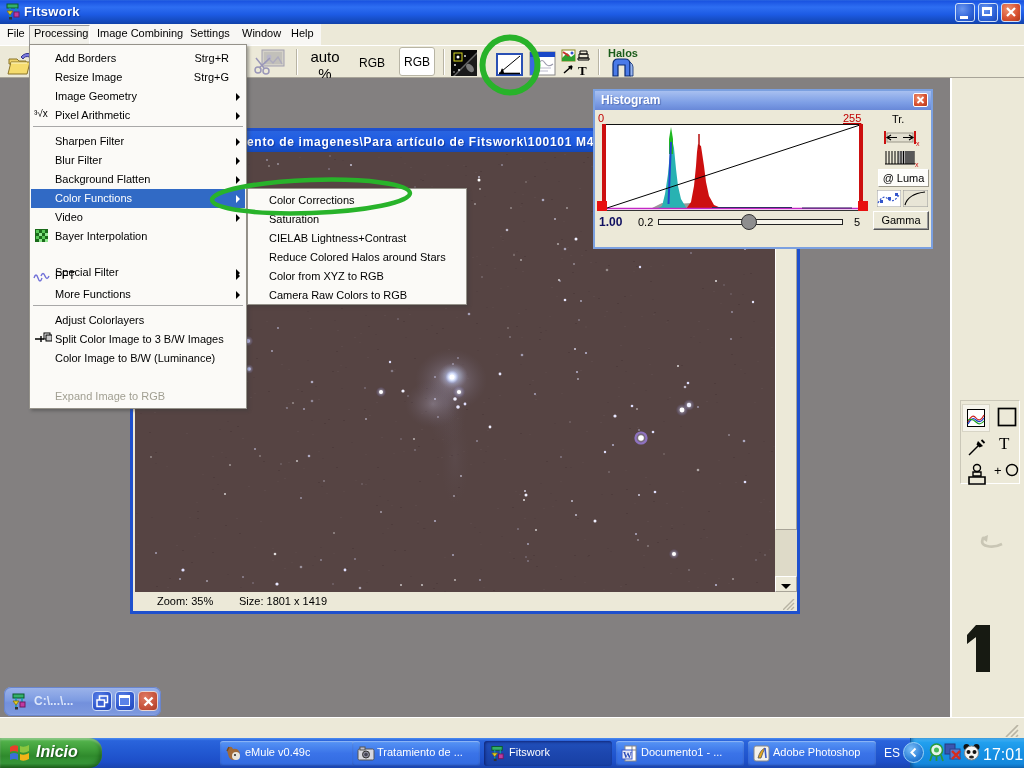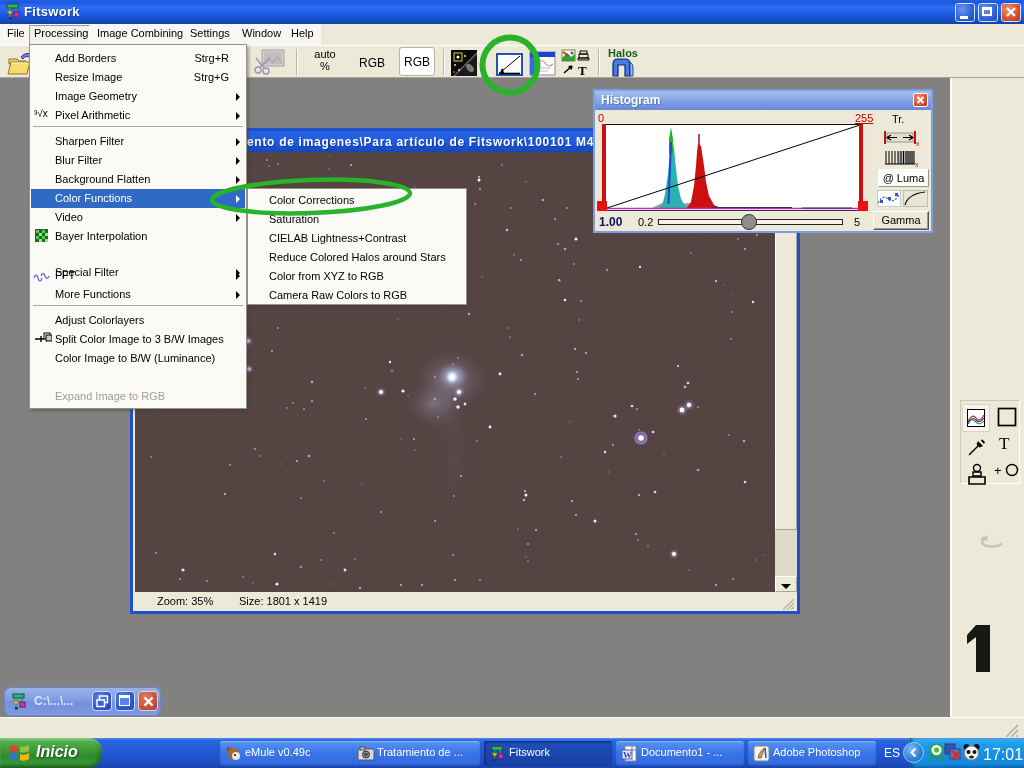--- a/index.html
+++ b/index.html
@@ -11,34 +11,34 @@
 #titletext{left:24px;top:4px;color:#fff;font-weight:bold;font-size:13px;letter-spacing:0.3px;text-shadow:1px 1px 1px #1038a0;}
 .capbtn{top:3px;width:20px;height:19px;border-radius:3px;border:1px solid #cfe0f8;box-sizing:border-box;}
 .capblue{background:radial-gradient(circle at 35% 30%,#6a96f0,#2d62d8 60%,#1c48b4);}
 .capred{background:radial-gradient(circle at 35% 30%,#f0926f,#d75030 60%,#b03818);}
 #menubar{left:0;top:24px;width:1024px;height:21px;background:#ece9d8;}
 #menuwhite{left:0;top:24px;width:321px;height:21px;background:#f8f7f4;}
 .mitem{top:27px;font-size:11px;color:#000;}
 #procbox{left:29px;top:25px;width:61px;height:20px;background:#f2f1ea;border-left:1px solid #9a9a9a;border-top:1px solid #9a9a9a;border-right:1px solid #fff;border-bottom:1px solid #f8f7f4;box-sizing:border-box;}
 #toolbar{left:0;top:45px;width:1024px;height:33px;background:#ece9d8;border-top:1px solid #fff;border-bottom:1px solid #a8a498;box-sizing:border-box;}
 .tsep{top:49px;width:1px;height:26px;background:#b8b4a4;border-right:1px solid #fff;}
-.ttext{font-size:11px;color:#000;text-align:center;}
+.ttext{font-size:15px;color:#000;text-align:center;}
 
 #mdi{left:0;top:78px;width:1024px;height:639px;background:#838080;}
 #rightpanel{left:950px;top:78px;width:74px;height:639px;background:#ece9d8;border-left:2px solid #fff;}
 #statusstrip{left:0;top:717px;width:1024px;height:21px;background:#ece9d8;border-top:1px solid #fff;}
 
 #imgwin{left:130px;top:128px;width:670px;height:486px;background:#ece9d8;border:3px solid #1e50cd;box-sizing:border-box;}
 #imgtitle{left:0px;top:0px;width:664px;height:21px;background:linear-gradient(180deg,#2964e0,#1d5be4 55%,#1347b8);overflow:hidden;}
 #imgtitletext{left:10px;top:4px;color:#fff;font-weight:bold;font-size:12px;letter-spacing:0.7px;white-space:nowrap;text-shadow:1px 1px 1px #1038a0;}
 #imgarea{left:2px;top:21px;width:640px;height:440px;background:#554343;overflow:hidden;}
 #imgscroll{left:642px;top:21px;width:22px;height:440px;background:#f2efe2;}
 #imgstatus{left:2px;top:461px;width:662px;height:19px;background:#ece9d8;font-size:11px;}
 
-#histwin{left:593px;top:89px;width:340px;height:144px;background:#ece9d8;border:2px solid #7ba0e0;box-sizing:border-box;}
+#histwin{left:593px;top:89px;width:340px;height:160px;background:#ece9d8;border:2px solid #7ba0e0;box-sizing:border-box;}
 #histtitle{left:0;top:0;width:336px;height:19px;background:linear-gradient(180deg,#a8c0f0,#7e9fe6 60%,#6888d8);}
 .redlab{font-size:11px;color:#c00000;}
 
 .menupanel{background:#fbfaf7;border:1px solid #95928a;box-shadow:2px 2px 3px rgba(60,60,60,0.45);box-sizing:border-box;}
 .mrow{position:absolute;left:1px;width:calc(100% - 2px);height:19px;font-size:11px;color:#000;}
 .mrow .txt{position:absolute;left:24px;top:3px;white-space:nowrap;}
 .mrow .sc{position:absolute;right:16px;top:3px;}
 .mrow .arr{position:absolute;right:5px;top:6px;width:0;height:0;border-left:4px solid #000;border-top:4px solid transparent;border-bottom:4px solid transparent;}
 .msep{position:absolute;left:3px;width:calc(100% - 6px);height:1px;background:#a8a8a8;}
 .hl{background:#316ac5;color:#fff;}
@@ -1164,21 +1164,21 @@
     <div id="histtitle" class="abs">
         <span class="abs" style="left:6px;top:2px;color:#fff;font-weight:bold;font-size:12px;text-shadow:1px 1px 1px #5570b8;">Histogram</span>
       <div class="abs" style="left:318px;top:2px;width:15px;height:14px;border-radius:2px;border:1px solid #fff;background:radial-gradient(circle at 35% 30%,#f0926f,#d75030 60%,#b03818);box-sizing:border-box;">
           <svg width="13" height="12" style="position:absolute;left:0;top:0">
             <path d="M3.5 3 L9.5 9 M9.5 3 L3.5 9" stroke="#fff" stroke-width="1.8"></path>
           </svg>
         </div>
     </div>
     <div id="histbody" class="abs" style="left:0;top:19px;width:336px;height:121px;">
       <span class="abs redlab" style="left:3px;top:2px;">0</span>
-      <span class="abs redlab" style="left:260px;top:2px;text-decoration:underline;">255</span>
+      <span class="abs redlab" style="left:248px;top:2px;text-decoration:underline;">255</span>
       <div class="abs" style="left:7px;top:14px;width:261px;height:87px;background:#fff;border-top:1px solid #111;border-bottom:1px solid #333;box-sizing:border-box;"></div>
       <svg class="abs" style="left:7px;top:14px;" width="261" height="87" viewBox="0 0 261 87">
         <polygon points="48,85 60,79 72,80 90,79 102,80 112,83 122,85" fill="#9a9a9a"></polygon>
         <polygon points="54,85 60,82 63,70 66,50 68,28 70,15 72,24 74,45 76,62 79,75 85,85" fill="#28b2b2"></polygon>
         <polygon points="67,15 69,3 71,15 71,30 67,30" fill="#1fb822"></polygon>
         <path d="M66.5 80 L68.5 30 L69 18" stroke="#2244cc" stroke-width="2" fill="none"></path>
         <polygon points="84,85 89,78 92,62 94,42 95,28 96,20 99,22 102,42 104,58 107,72 112,81 119,84 126,85" fill="#cc0f0f"></polygon>
         <path d="M97 25 L97 10" stroke="#b40c0c" stroke-width="1.5" fill="none"></path>
         <path d="M2 84.5 H258" stroke="#c428c4" stroke-width="1.6"></path>
         <path d="M110 83.5 H190 M200 84 H250" stroke="#303060" stroke-width="1"></path>

